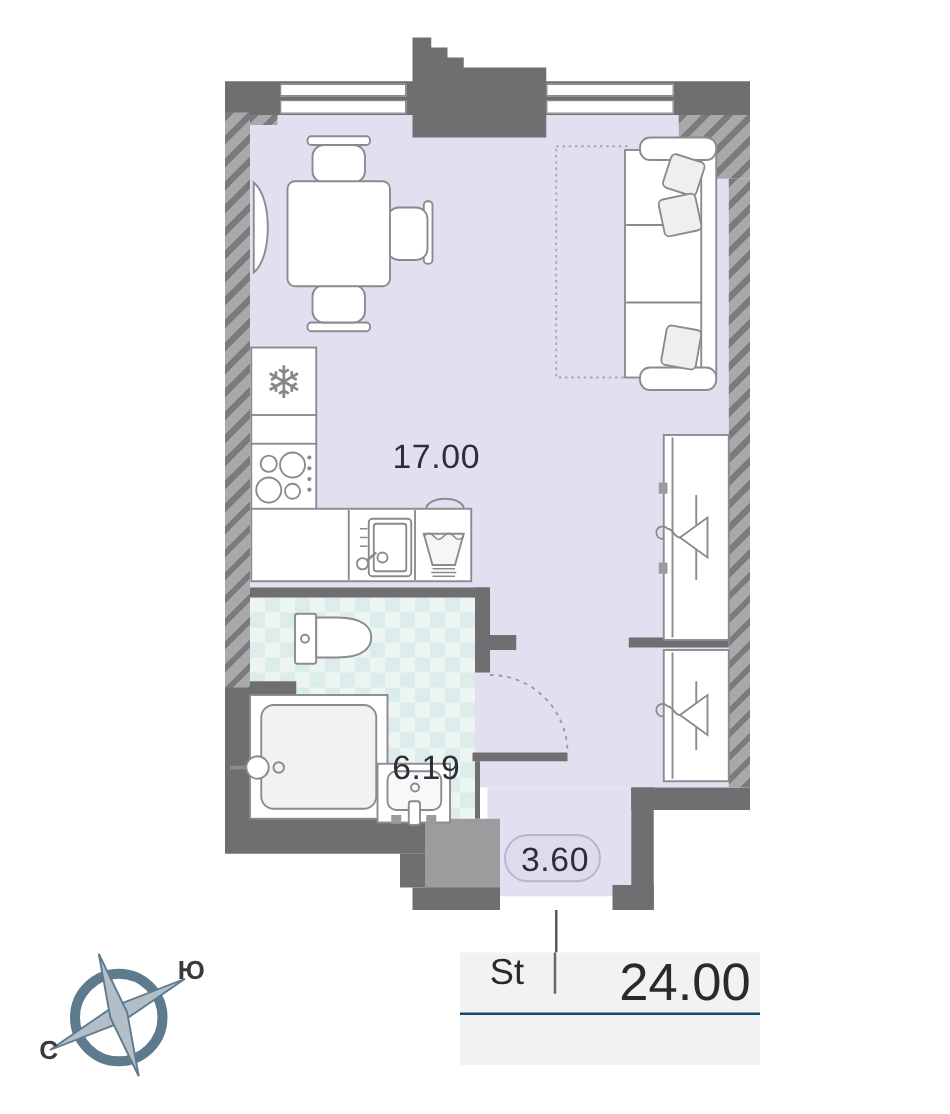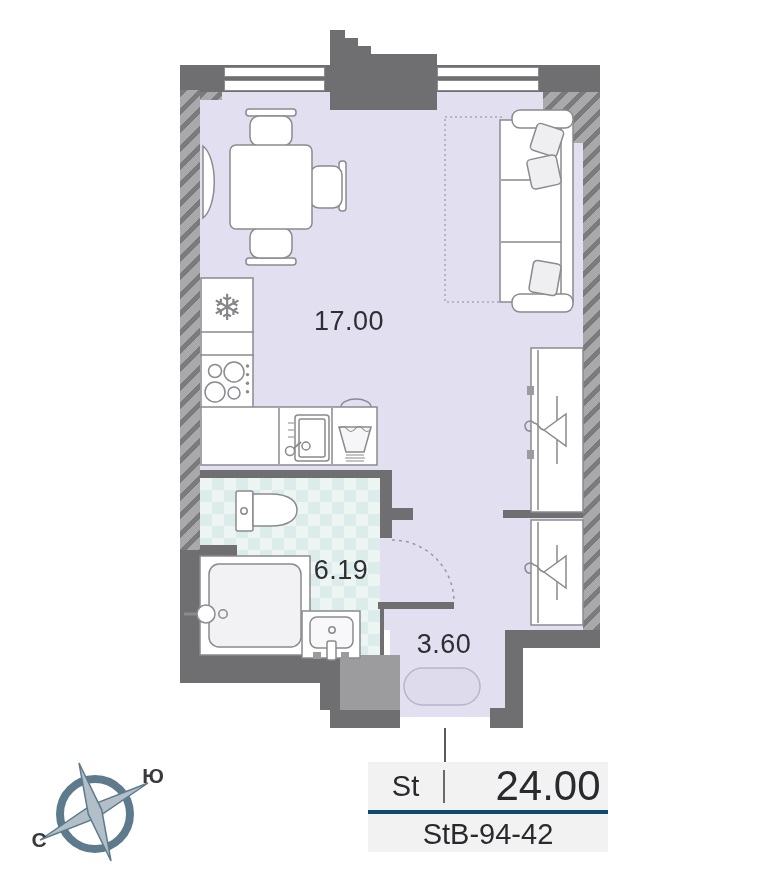--- a/index.html
+++ b/index.html
@@ -11,25 +11,25 @@
   .hatch{background:repeating-linear-gradient(135deg,#7b7b7e 0 5px,#a9a9ac 5px 13px);}
   .floor-main{background:#e2e0f0;}
   .floor-bath{
      background-color:#edf5f3;
      background-image:
        linear-gradient(45deg,#dcecea 25%,transparent 25%,transparent 75%,#dcecea 75%),
        linear-gradient(45deg,#dcecea 25%,transparent 25%,transparent 75%,#dcecea 75%);
      background-size:24px 24px;background-position:0 0,12px 12px;}
   .window{background:#ffffff;border:1px solid #8a8a8f;box-sizing:border-box;}
   .area-label{position:absolute;transform:translateX(-50%);font-size:27px;color:#2e2e34;
-              letter-spacing:.5px;white-space:nowrap;}
+              letter-spacing:.5px;white-space:nowrap;margin-top:44px;}
   #svg-overlay{position:absolute;left:0;top:0;pointer-events:none;}
   .info-box{position:absolute;left:368px;top:762px;width:240px;height:90px;background:#f3f2f2;
             color:#2a2a2e;}
-  .info-row1{display:flex;height:48px;border-bottom:4px solid #0c4a6e;align-items:center;gap:43px;}
+  .info-row1{display:flex;height:48px;border-bottom:2px solid #0c4a6e;align-items:flex-start;gap:43px;}
   .info-type{width:77px;display:flex;align-items:center;justify-content:center;font-size:29px;
              border-right:2px solid #6a6a6e;box-sizing:border-box;}
   .info-area{flex:1;display:flex;align-items:center;justify-content:center;font-size:42px;}
   .info-row2{height:40px;display:flex;align-items:center;justify-content:center;font-size:29px;}
   .leader{position:absolute;left:444px;top:728px;width:2px;height:34px;background:#5a5a5e;}
   .cmp-label{font:700 21px "Liberation Sans",sans-serif;fill:#3a3a3e;}
   .num-font{font-family:"Liberation Sans",sans-serif;}
 </style>
 </head>
 <body>
@@ -194,16 +194,15 @@
   <div class="area-label num-font" style="left:349px;top:306px;">17.00</div>
   <div class="area-label num-font" style="left:341px;top:555px;">6.19</div>
   <div class="area-label num-font" style="left:444px;top:629px;">3.60</div>
 
   <div class="leader"></div>
   <div class="info-box">
     <div class="info-row1">
       <div class="info-type">St</div>
       <div class="info-area">24.00</div>
     </div>
-    <div class="info-row2">StB-94-42</div>
   </div>
 
 </div>
 
 </body></html>

